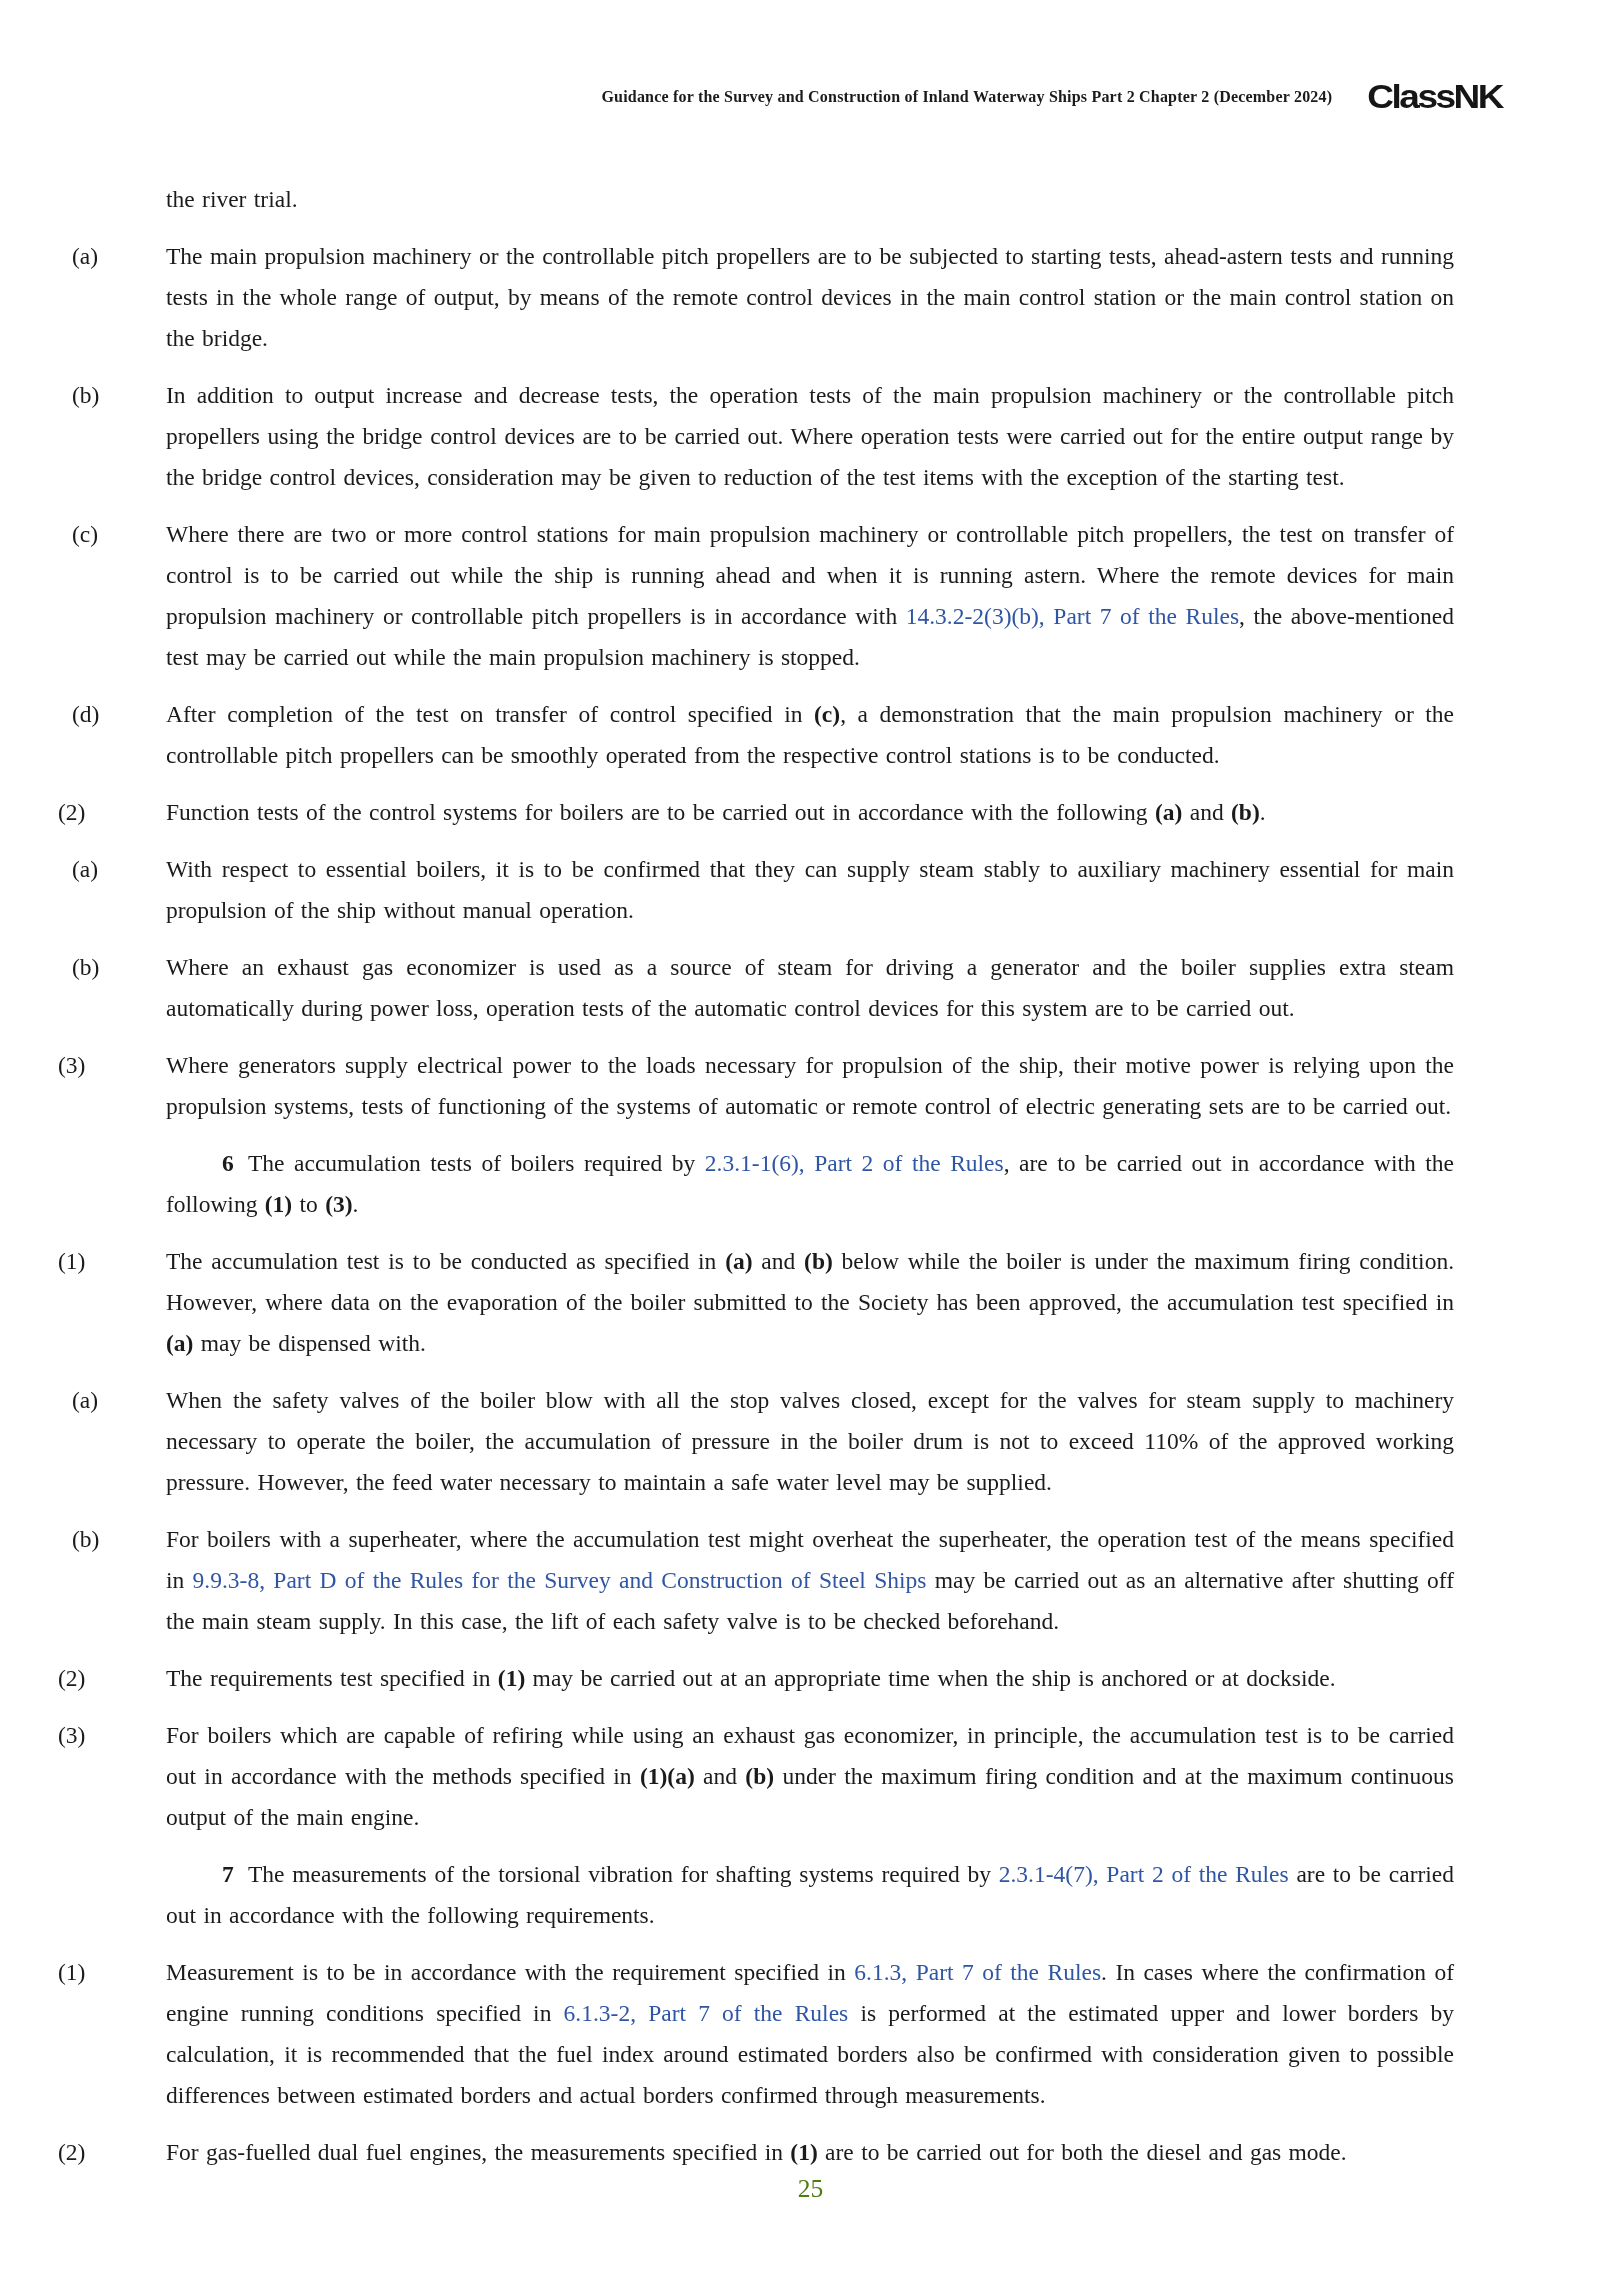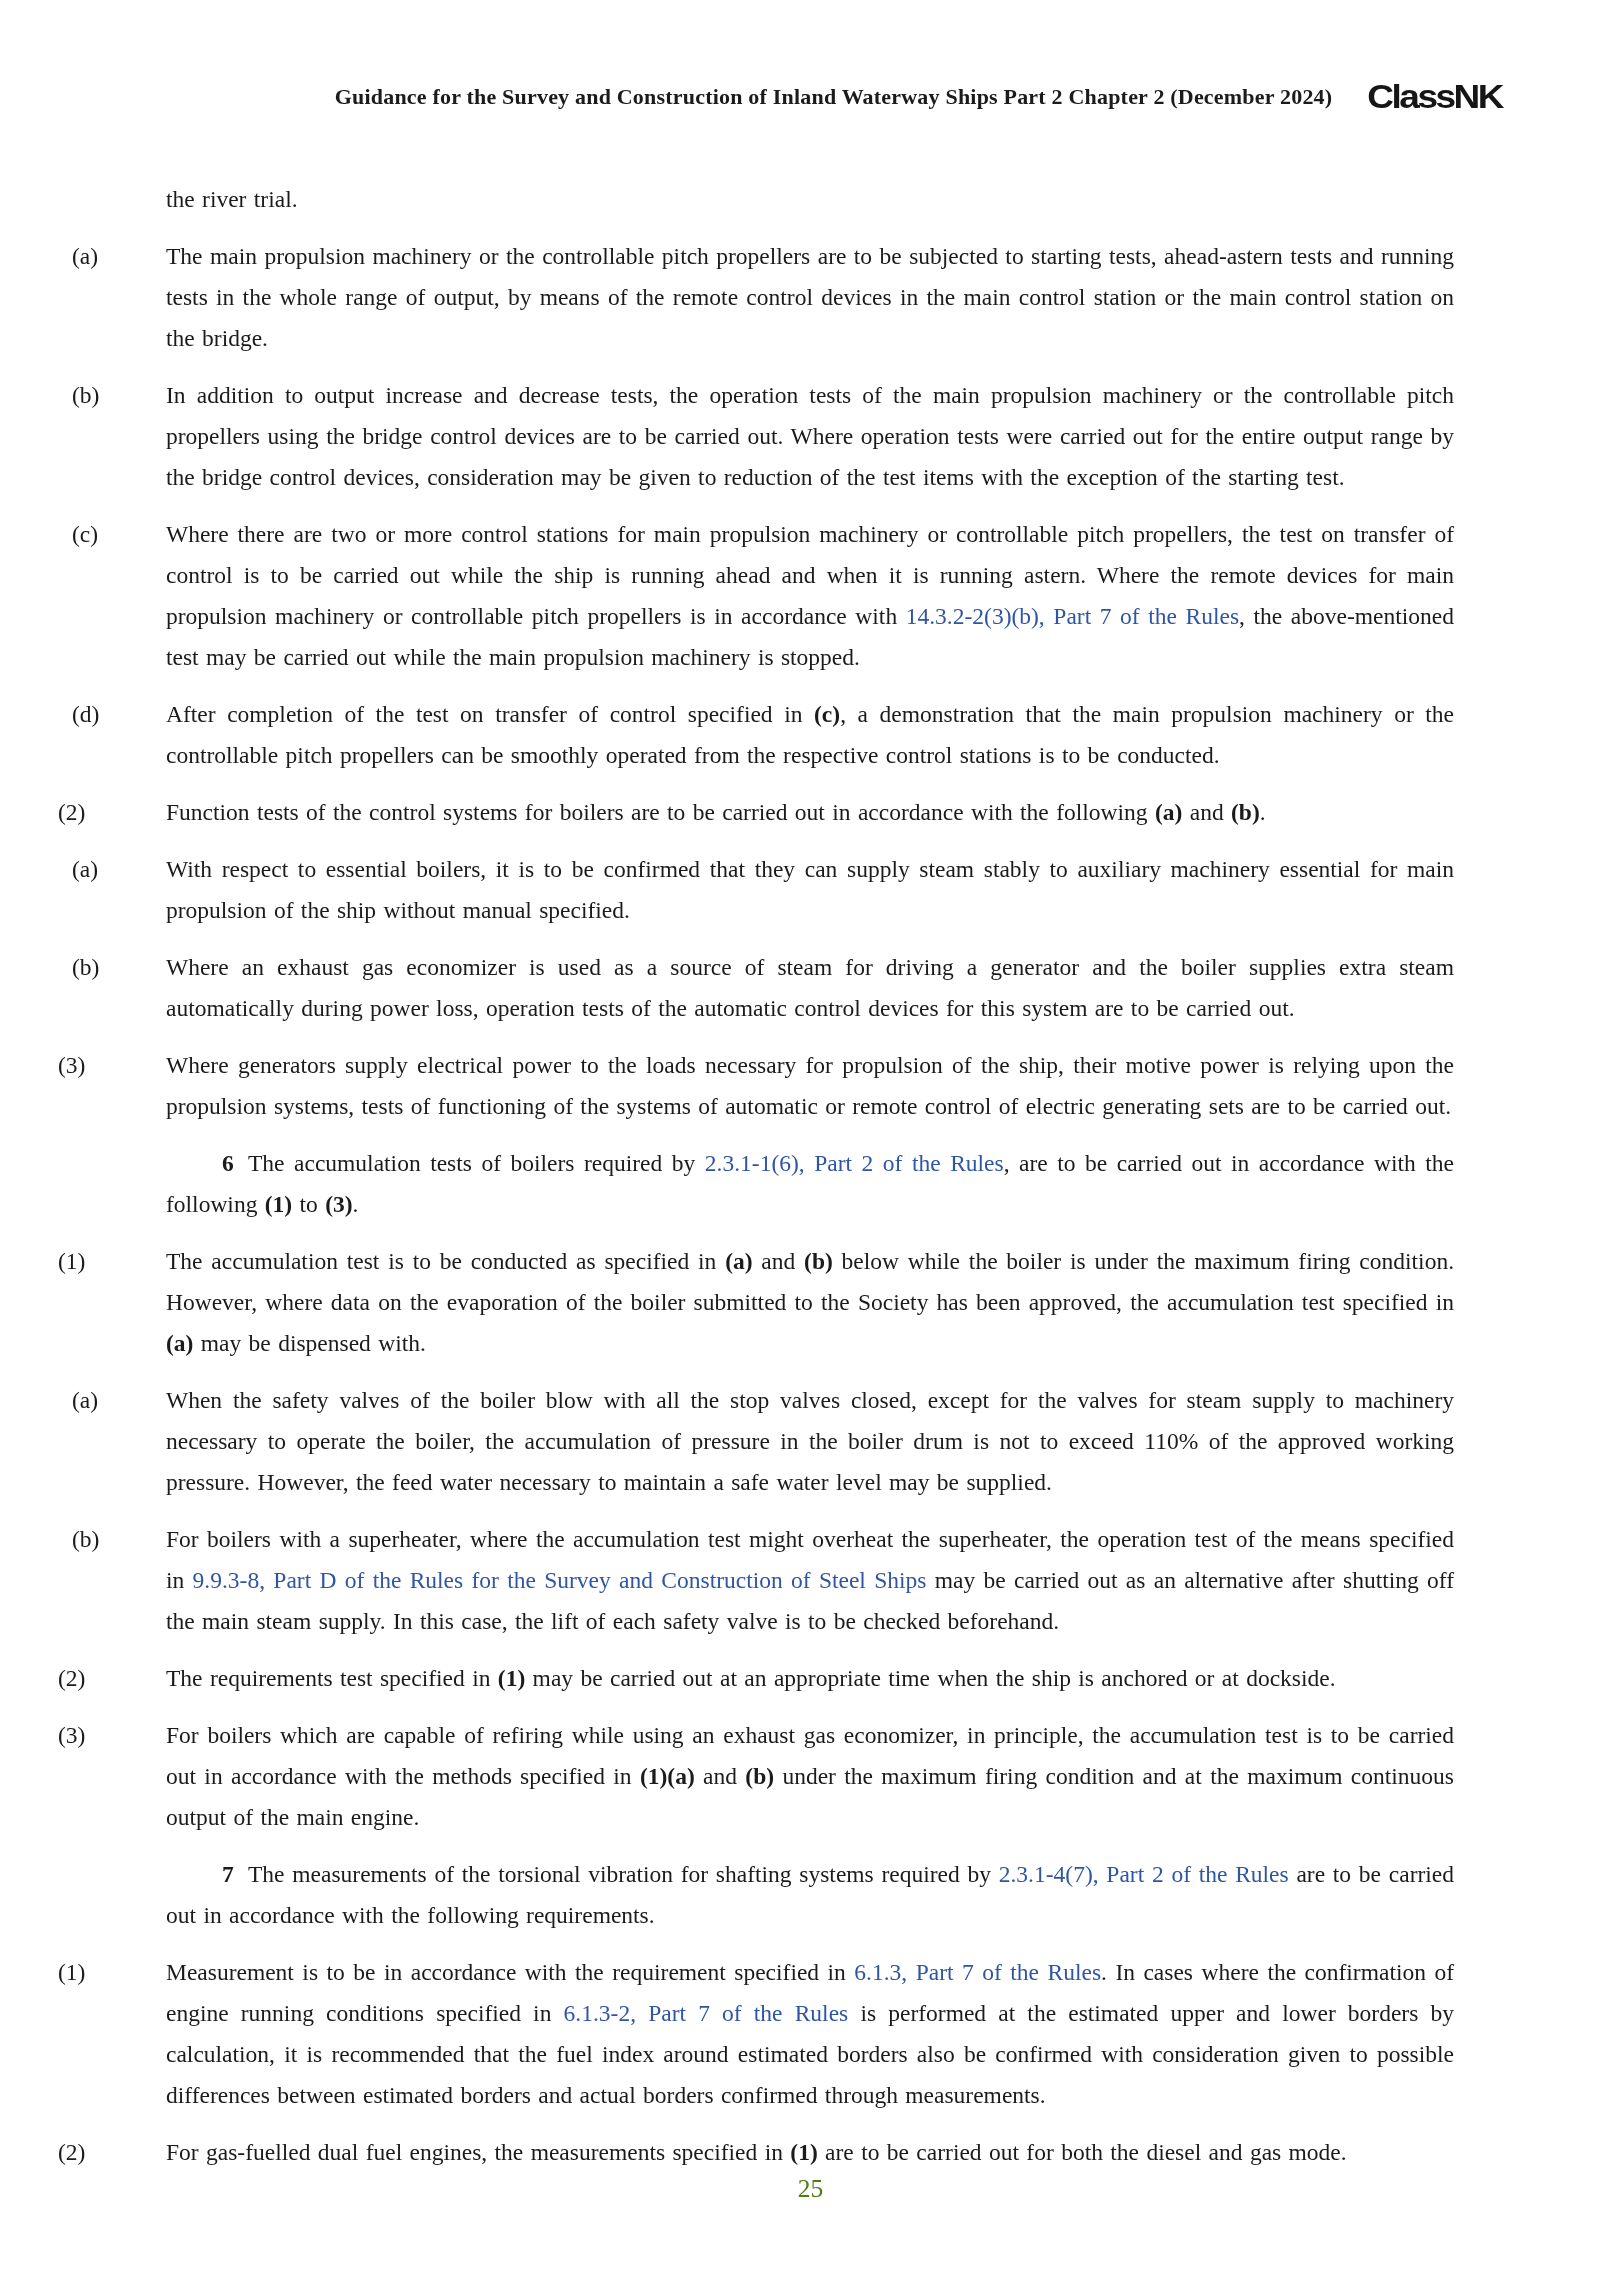--- a/index.html
+++ b/index.html
@@ -11,21 +11,21 @@
     color:#1b1b1b;
     overflow:hidden;
   }
   .header {
     position:absolute;
     top:76px; right:119px;
     display:flex; align-items:center; gap:35px;
     white-space:nowrap;
   }
   .header-title {
-    font-size:22px; font-weight:bold; color:#1b1b1b;
+    font-size:16px; font-weight:bold; color:#1b1b1b;
     letter-spacing:0.2px;
   }
   .logo {
     font-family:"Liberation Sans","DejaVu Sans",sans-serif;
     font-size:37px; font-weight:bold; color:#161616;
     letter-spacing:-2.5px;
     transform:scaleY(0.92);
   }
   .doc-body {
     position:absolute;
@@ -62,21 +62,21 @@
     <span class="logo">ClassNK</span>
   </div>
 
   <div class="doc-body">
     <p class="p-cont"><span>the river trial.</span></p>
     <p class="p-item2"><span class="marker">(a)</span><span>The main propulsion machinery or the controllable pitch propellers are to be subjected to starting tests, ahead-astern tests and running tests in the whole range of output, by means of the remote control devices in the main control station or the main control station on the bridge.</span></p>
     <p class="p-item2"><span class="marker">(b)</span><span>In addition to output increase and decrease tests, the operation tests of the main propulsion machinery or the controllable pitch propellers using the bridge control devices are to be carried out. Where operation tests were carried out for the entire output range by the bridge control devices, consideration may be given to reduction of the test items with the exception of the starting test.</span></p>
     <p class="p-item2"><span class="marker">(c)</span><span>Where there are two or more control stations for main propulsion machinery or controllable pitch propellers, the test on transfer of control is to be carried out while the ship is running ahead and when it is running astern. Where the remote devices for main propulsion machinery or controllable pitch propellers is in accordance with </span><span class="link">14.3.2-2(3)(b), Part 7 of the Rules</span><span>, the above-mentioned test may be carried out while the main propulsion machinery is stopped.</span></p>
     <p class="p-item2"><span class="marker">(d)</span><span>After completion of the test on transfer of control specified in </span><span class="b">(c)</span><span>, a demonstration that the main propulsion machinery or the controllable pitch propellers can be smoothly operated from the respective control stations is to be conducted.</span></p>
     <p class="p-item1"><span class="marker">(2)</span><span>Function tests of the control systems for boilers are to be carried out in accordance with the following </span><span class="b">(a)</span><span> and </span><span class="b">(b)</span><span>.</span></p>
-    <p class="p-item2"><span class="marker">(a)</span><span>With respect to essential boilers, it is to be confirmed that they can supply steam stably to auxiliary machinery essential for main propulsion of the ship without manual specified.</span></p>
+    <p class="p-item2"><span class="marker">(a)</span><span>With respect to essential boilers, it is to be confirmed that they can supply steam stably to auxiliary machinery essential for main propulsion of the ship without manual operation.</span></p>
     <p class="p-item2"><span class="marker">(b)</span><span>Where an exhaust gas economizer is used as a source of steam for driving a generator and the boiler supplies extra steam automatically during power loss, operation tests of the automatic control devices for this system are to be carried out.</span></p>
     <p class="p-item1"><span class="marker">(3)</span><span>Where generators supply electrical power to the loads necessary for propulsion of the ship, their motive power is relying upon the propulsion systems, tests of functioning of the systems of automatic or remote control of electric generating sets are to be carried out.</span></p>
     <p class="p-sec"><span class="marker bold">6</span><span>The accumulation tests of boilers required by </span><span class="link">2.3.1-1(6), Part 2 of the Rules</span><span>, are to be carried out in accordance with the following </span><span class="b">(1)</span><span> to </span><span class="b">(3)</span><span>.</span></p>
     <p class="p-item1"><span class="marker">(1)</span><span>The accumulation test is to be conducted as specified in </span><span class="b">(a)</span><span> and </span><span class="b">(b)</span><span> below while the boiler is under the maximum firing condition. However, where data on the evaporation of the boiler submitted to the Society has been approved, the accumulation test specified in </span><span class="b">(a)</span><span> may be dispensed with.</span></p>
     <p class="p-item2"><span class="marker">(a)</span><span>When the safety valves of the boiler blow with all the stop valves closed, except for the valves for steam supply to machinery necessary to operate the boiler, the accumulation of pressure in the boiler drum is not to exceed 110% of the approved working pressure. However, the feed water necessary to maintain a safe water level may be supplied.</span></p>
     <p class="p-item2"><span class="marker">(b)</span><span>For boilers with a superheater, where the accumulation test might overheat the superheater, the operation test of the means specified in </span><span class="link">9.9.3-8, Part D of the Rules for the Survey and Construction of Steel Ships</span><span> may be carried out as an alternative after shutting off the main steam supply. In this case, the lift of each safety valve is to be checked beforehand.</span></p>
     <p class="p-item1"><span class="marker">(2)</span><span>The requirements test specified in </span><span class="b">(1)</span><span> may be carried out at an appropriate time when the ship is anchored or at dockside.</span></p>
     <p class="p-item1"><span class="marker">(3)</span><span>For boilers which are capable of refiring while using an exhaust gas economizer, in principle, the accumulation test is to be carried out in accordance with the methods specified in </span><span class="b">(1)(a)</span><span> and </span><span class="b">(b)</span><span> under the maximum firing condition and at the maximum continuous output of the main engine.</span></p>
     <p class="p-sec"><span class="marker bold">7</span><span>The measurements of the torsional vibration for shafting systems required by </span><span class="link">2.3.1-4(7), Part 2 of the Rules</span><span> are to be carried out in accordance with the following requirements.</span></p>
     <p class="p-item1"><span class="marker">(1)</span><span>Measurement is to be in accordance with the requirement specified in </span><span class="link">6.1.3, Part 7 of the Rules</span><span>. In cases where the confirmation of engine running conditions specified in </span><span class="link">6.1.3-2, Part 7 of the Rules</span><span> is performed at the estimated upper and lower borders by calculation, it is recommended that the fuel index around estimated borders also be confirmed with consideration given to possible differences between estimated borders and actual borders confirmed through measurements.</span></p>

